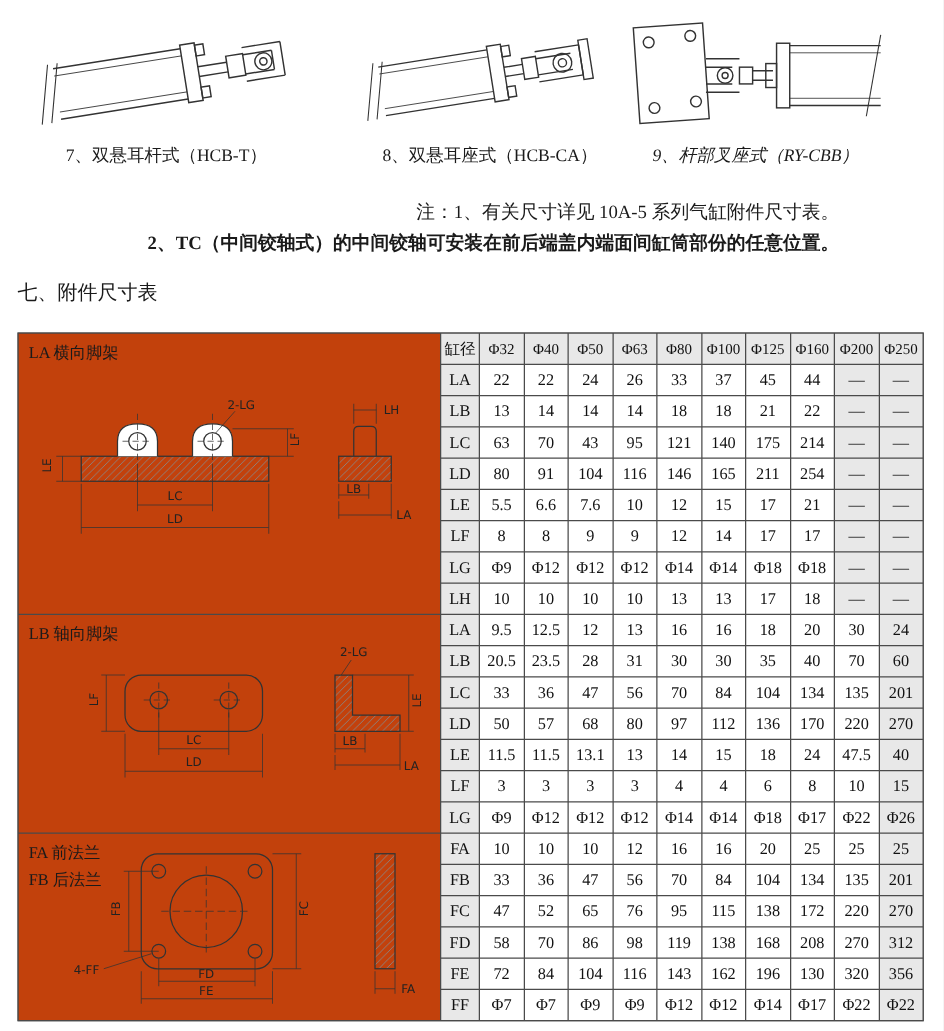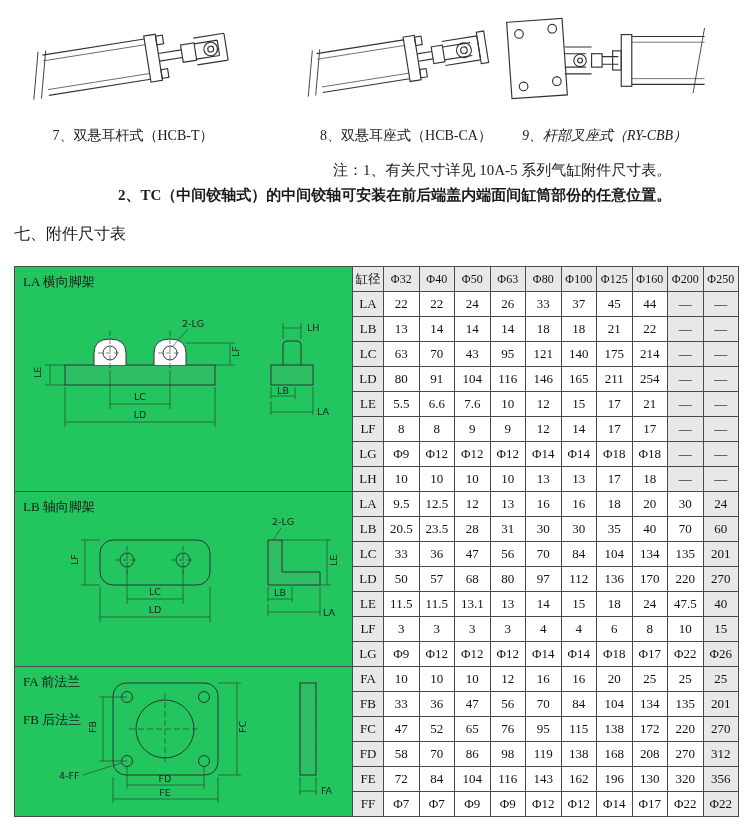--- a/index.html
+++ b/index.html
@@ -2,48 +2,48 @@
 <html><head>
 <meta charset="utf-8">
 <style>
   html,body { margin:0; padding:0; background:#fff; }
   body {
     width:755px; height:825px; overflow:hidden; position:relative;
     font-family:"Liberation Serif","DejaVu Serif",serif; color:#1a1a1a;
   }
   .figure { position:absolute; top:8px; text-align:center; }
   #fig7 { left:18px;  width:230px; }
-  #fig8 { left:296px; width:220px; }
+  #fig8 { left:282px; width:220px; }
   #fig9 { left:492px; width:225px;font-style:italic; }
   .figure svg { width:100%; height:102px; display:block; }
-  .caption { font-size:14px; margin-top:17px; white-space:nowrap; }
+  .caption { font-size:14px; margin-top:6px; white-space:nowrap; }
 
   .notes { position:absolute; left:88px; top:158px; font-size:15px; line-height:25px;text-align:right; }
   .note2 { padding-left:30px;font-weight:bold; }
 
   .section-title { position:absolute; left:14px; top:224px; font-size:16px; }
 
   #attach-grid {
     position:absolute; left:14px; top:266px; width:725px; box-sizing:border-box;
     display:grid;
     grid-template-columns:337px 30px repeat(10,1fr);
     grid-template-rows:repeat(22,24px);
     gap:1px; background:#4a4a4a; border:1px solid #4a4a4a;
   }
   .cell { background:#fff; display:flex; align-items:center; justify-content:center;
           font-size:13px; color:#111; overflow:hidden; }
   .cell.shaded { background:#e8e8e8; }
   .cell.head { font-size:12px; }
   .cell.corner { font-size:12.5px; }
-  .draw-cell { background:#22c55e; position:relative; }
+  .draw-cell { background:#c2410c; position:relative; }
   #draw-la { grid-column:1; grid-row:1 / span 9; }
   #draw-lb { grid-column:1; grid-row:10 / span 7; }
   #draw-fa { grid-column:1; grid-row:17 / span 6;text-align:center; }
   .draw-title { position:absolute; left:8px; top:6px; font-size:13px; z-index:2; }
-  .draw-title.second { top:28px;margin-top:16px; }
+  .draw-title.second { top:28px; }
   .draw-svg { position:absolute; inset:0; width:100%; height:100%; }
   svg text { font-size:9.5px; font-family:"DejaVu Sans",sans-serif; fill:#222; }
 </style>
 </head>
 <body>
 
 <div class="figure" id="fig7">
   <svg viewBox="0 0 235 105">
     <g transform="rotate(-9 117 52)" stroke="#333" fill="none" stroke-width="1.2">
       <path d="M22,30 L10,78 M30,30 L18,78" stroke-width="0.9"></path>

